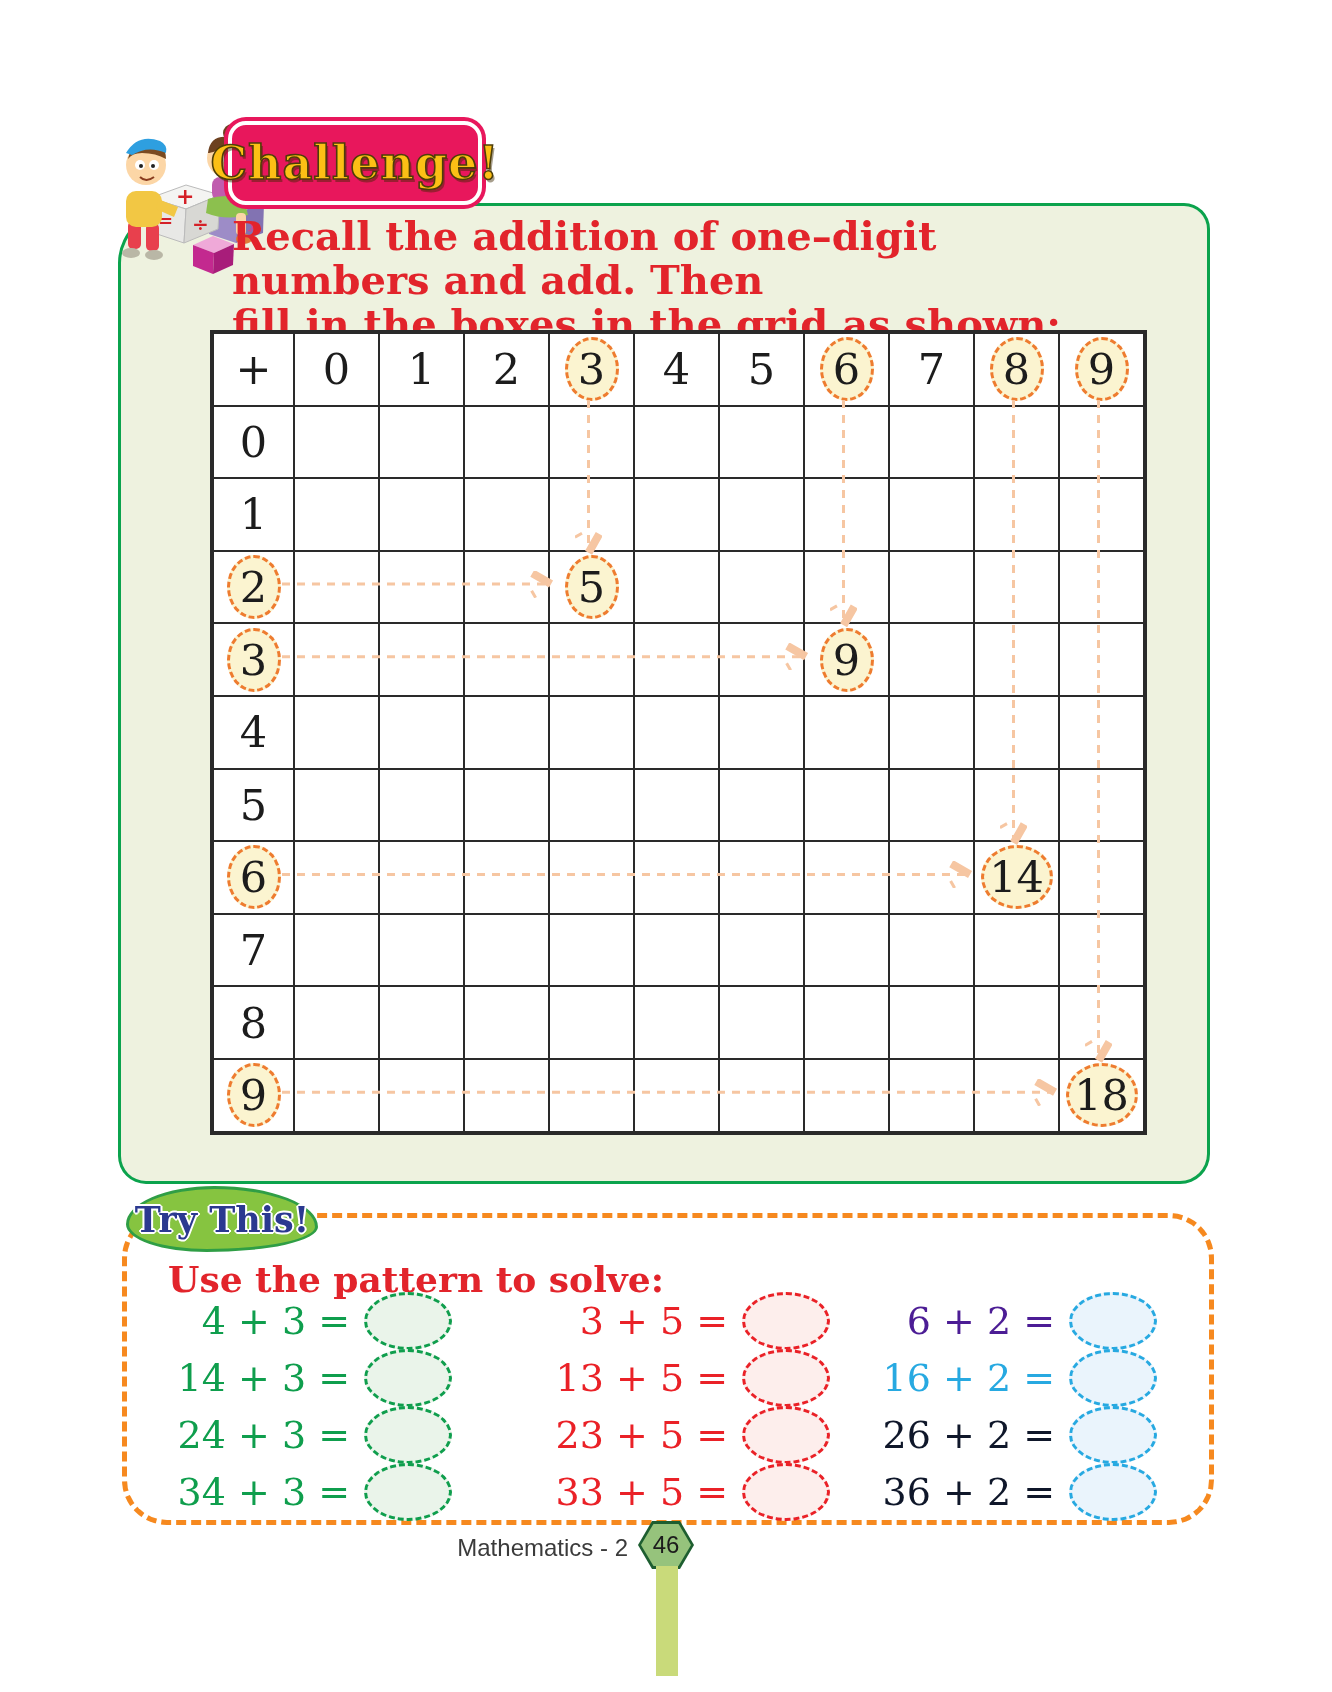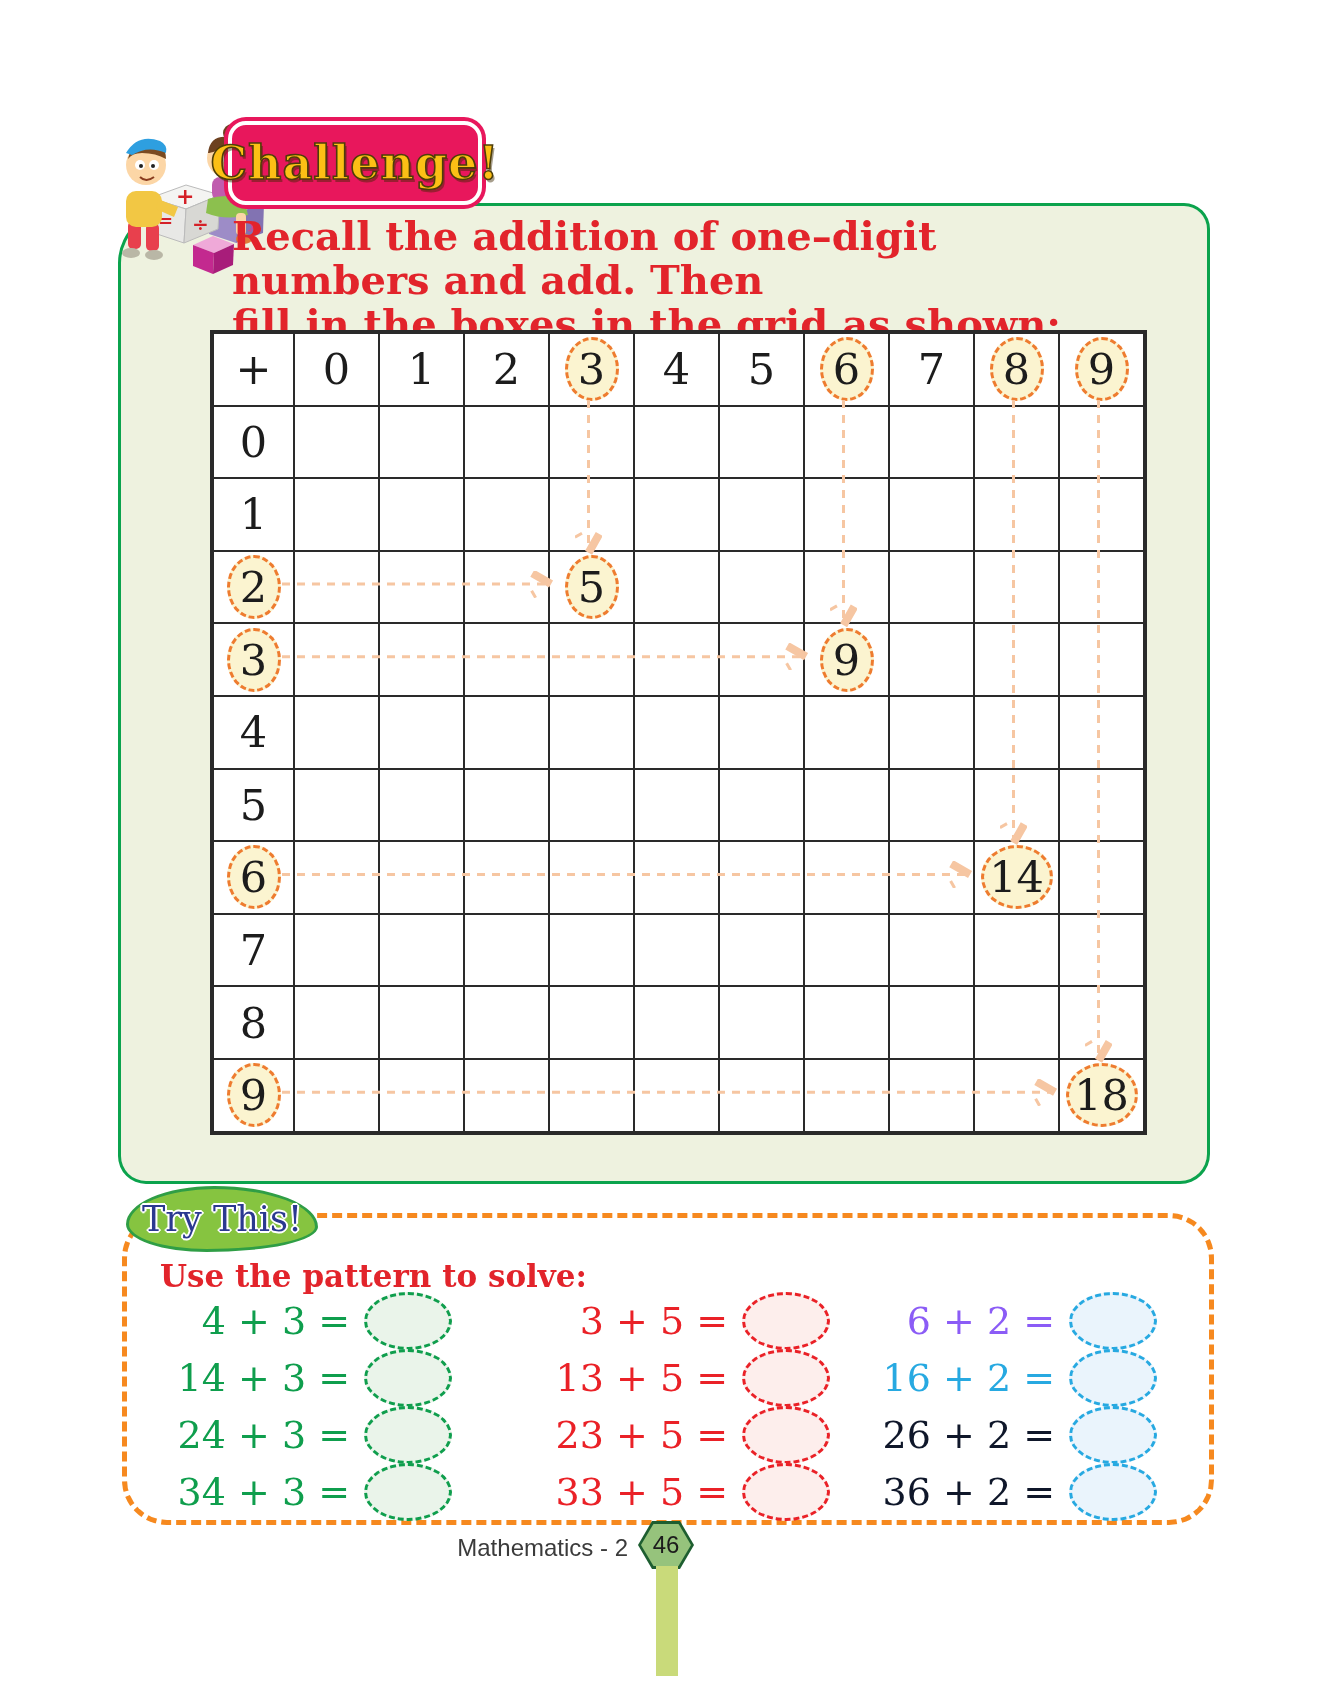--- a/index.html
+++ b/index.html
@@ -38,25 +38,25 @@
   #arrows{position:absolute;left:210px;top:330px;width:935px;height:800px;pointer-events:none;}
   #arrows path{stroke:#f6c6a2;stroke-width:3;fill:none;stroke-dasharray:8 7;}
 
   
   .try-box{position:absolute;left:122px;top:1213px;width:1082px;height:302px;
       border:5px dashed #f6891f;border-radius:45px;}
   .try-badge{position:absolute;left:126px;top:1186px;width:186px;height:60px;
       background:#86c440;border:3px solid #2f9e45;
       border-radius:46% 54% 58% 42% / 58% 62% 38% 42%;
       display:flex;align-items:center;justify-content:center;}
-  .try-badge .label{font-weight:normal;font-size:35px;color:#2b3990;
+  .try-badge .label{font-weight:bold;font-size:35px;color:#2b3990;
       text-shadow:-2px 0 0 #fff,2px 0 0 #fff,0 -2px 0 #fff,0 2px 0 #fff,
                   -1px -1px 0 #fff,1px 1px 0 #fff,1px -1px 0 #fff,-1px 1px 0 #fff;}
-  .try-instruction{position:absolute;left:160px;top:1258px;
-      font-weight:bold;font-size:31px;color:#e2242b;}
+  .try-instruction{position:absolute;left:168px;top:1258px;
+      font-weight:bold;font-size:36px;color:#e2242b;}
 
   .eq-col{position:absolute;top:1292px;display:flex;flex-direction:column;}
   .eq-col-1{left:160px;}
   .eq-col-2{left:538px;}
   .eq-col-3{left:865px;}
   .eq-row{display:flex;align-items:center;height:57px;gap:14px;}
   .eq-text{display:inline-block;width:190px;text-align:right;font-size:38px;}
   .eq-blank{display:inline-block;width:82px;height:52px;border:3px dashed;border-radius:50%;}
 
   
@@ -347,21 +347,21 @@
         <span class="eq-text" style="color: rgb(234, 33, 39);">23 + 5 =</span>
         <span class="eq-blank" style="border-color: rgb(234, 33, 39); background: rgb(253, 238, 236);"></span>
       </div>
       <div class="eq-row">
         <span class="eq-text" style="color: rgb(234, 33, 39);">33 + 5 =</span>
         <span class="eq-blank" style="border-color: rgb(234, 33, 39); background: rgb(253, 238, 236);"></span>
       </div>
     </div>
   <div class="eq-col eq-col-3">
       <div class="eq-row">
-        <span class="eq-text" style="color: #8b5cf6;">6 + 2 =</span>
+        <span class="eq-text" style="color: #4c1d95;">6 + 2 =</span>
         <span class="eq-blank" style="border-color: rgb(39, 169, 225); background: rgb(234, 244, 252);"></span>
       </div>
       <div class="eq-row">
         <span class="eq-text" style="color: rgb(39, 169, 225);">16 + 2 =</span>
         <span class="eq-blank" style="border-color: rgb(39, 169, 225); background: rgb(234, 244, 252);"></span>
       </div>
       <div class="eq-row">
         <span class="eq-text" style="color: #0f172a;">26 + 2 =</span>
         <span class="eq-blank" style="border-color: rgb(39, 169, 225); background: rgb(234, 244, 252);"></span>
       </div>

